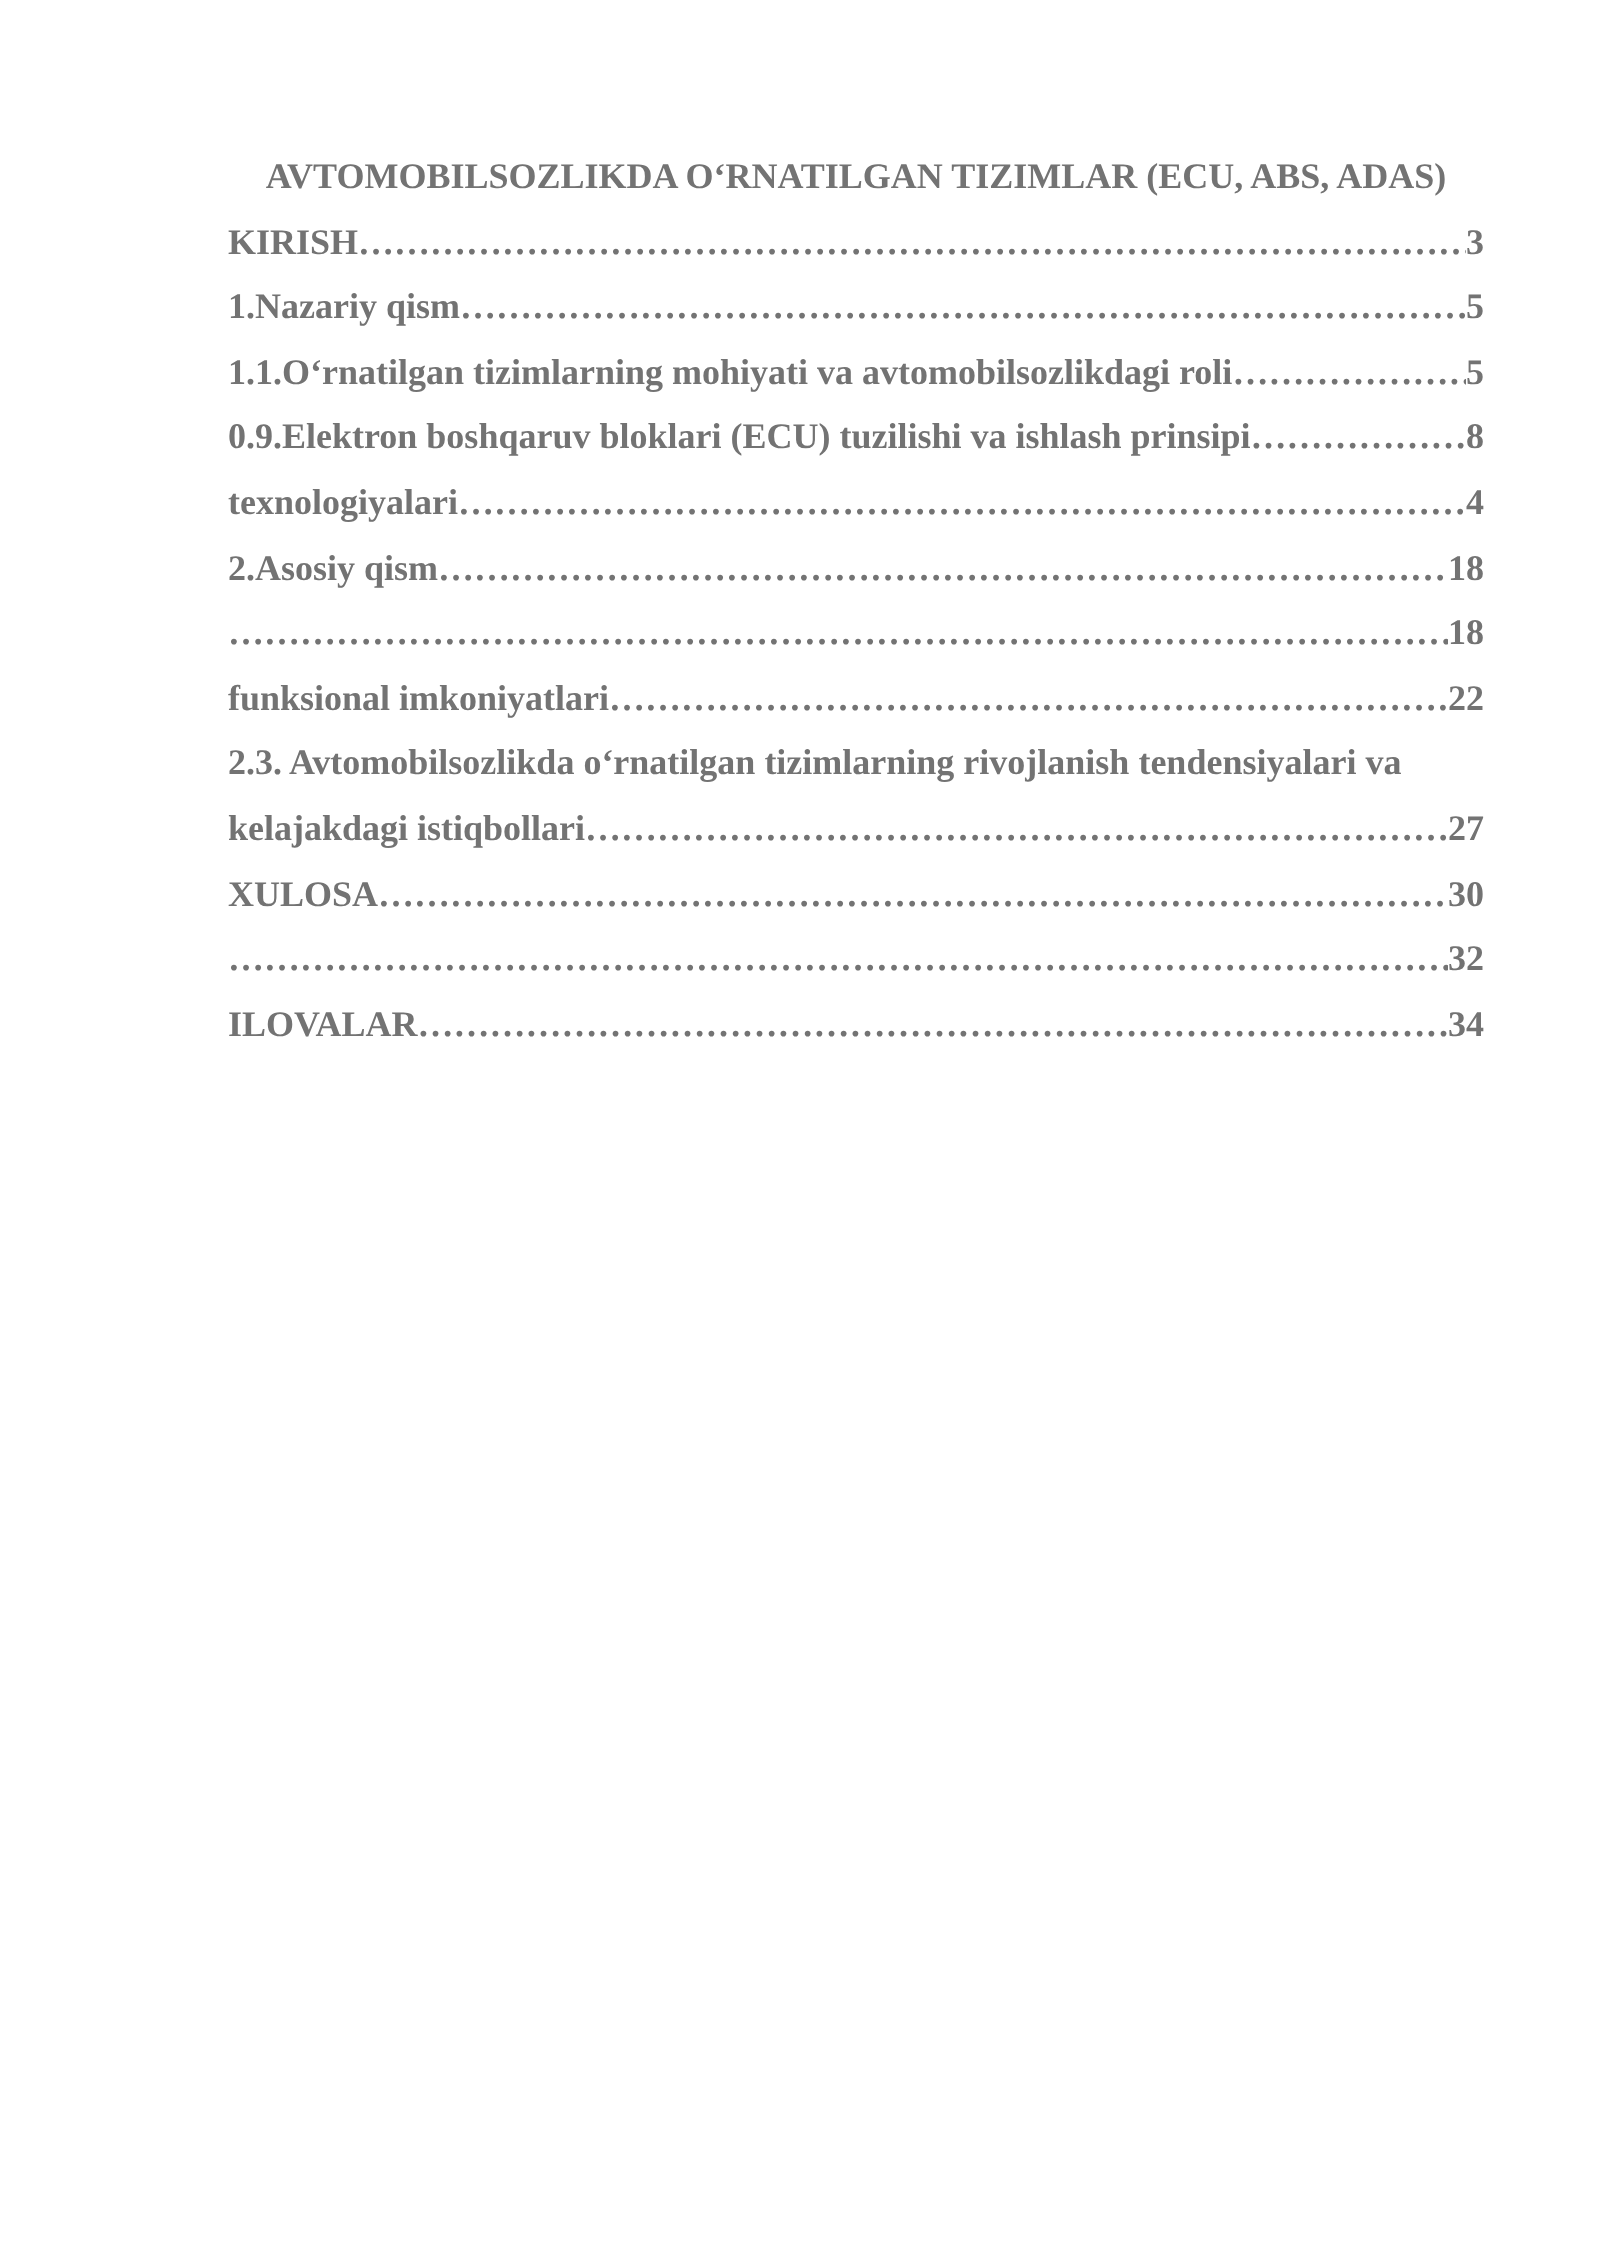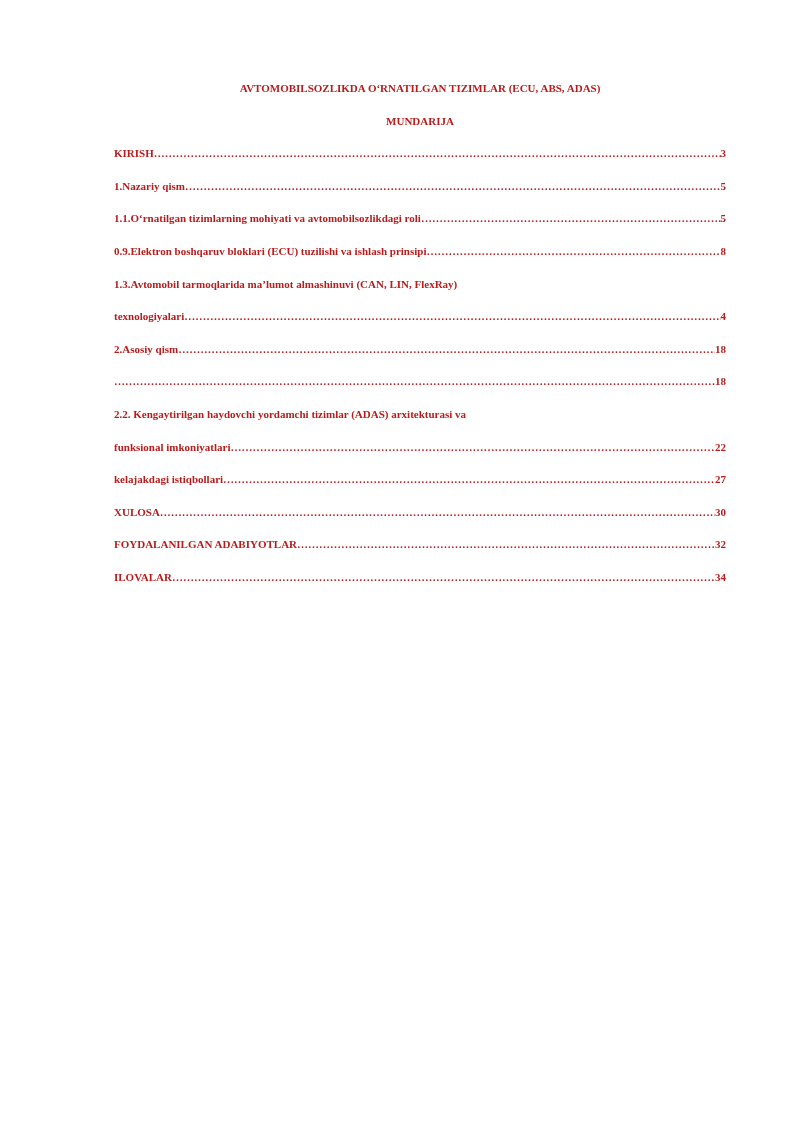--- a/index.html
+++ b/index.html
@@ -1,24 +1,24 @@
 <!DOCTYPE html>
 <html><head>
 <meta charset="utf-8">
 <style>
   * { box-sizing: border-box; }
   html, body { margin: 0; padding: 0; background: #ffffff; }
   .page {
     width: 800px;
     height: 1131px;
     background: #ffffff;
-    color: #b91c1c;
+    color: #737373;
     font-family: "Liberation Serif", serif;
-    font-size: 11px;
-    padding: 72px 74px 0 114px;
+    font-size: 18px;
+    padding: 72px 58px 0 114px;
     overflow: hidden;
   }
   .title-line {
     font-weight: bold;
     text-align: center;
     line-height: 32.6px;
     white-space: nowrap;
   }
   .toc { margin-top: 0; }
   .toc-line {
@@ -37,21 +37,20 @@
     min-width: 0;
   }
   .toc-page { white-space: pre; flex: 0 0 auto; }
 </style>
 </head>
 <body>
 
 <div class="page">
 
   <div class="title-line">AVTOMOBILSOZLIKDA O‘RNATILGAN TIZIMLAR (ECU, ABS, ADAS)</div>
-  <div class="title-line">MUNDARIJA</div>
 
   <div class="toc">
 
     <div class="toc-line bold">
       <span class="toc-text">KIRISH</span>
       <span class="toc-leader">………………………………………………………………………………………………………………………………………………………………</span>
       <span class="toc-page">3</span>
     </div>
 
     <div class="toc-line bold">
@@ -65,66 +64,62 @@
       <span class="toc-leader">………………………………………………………………………………………………………………………………………………………………</span>
       <span class="toc-page">5</span>
     </div>
 
     <div class="toc-line">
       <span class="toc-text">0.9.Elektron boshqaruv bloklari (ECU) tuzilishi va ishlash prinsipi</span>
       <span class="toc-leader">………………………………………………………………………………………………………………………………………………………………</span>
       <span class="toc-page">8</span>
     </div>
 
-    <div class="toc-line">
-      <span class="toc-text">1.3.Avtomobil tarmoqlarida ma’lumot almashinuvi (CAN, LIN, FlexRay)</span>
-    </div>
 
     <div class="toc-line">
       <span class="toc-text">texnologiyalari</span>
       <span class="toc-leader">………………………………………………………………………………………………………………………………………………………………</span>
       <span class="toc-page">4</span>
     </div>
 
     <div class="toc-line bold">
       <span class="toc-text">2.Asosiy qism</span>
       <span class="toc-leader">………………………………………………………………………………………………………………………………………………………………</span>
       <span class="toc-page">18</span>
     </div>
 
     <div class="toc-line">
       <span class="toc-leader">………………………………………………………………………………………………………………………………………………………………</span>
       <span class="toc-page">18</span>
     </div>
 
-    <div class="toc-line">
-      <span class="toc-text">2.2. Kengaytirilgan haydovchi yordamchi tizimlar (ADAS) arxitekturasi va</span>
-    </div>
 
     <div class="toc-line">
       <span class="toc-text">funksional imkoniyatlari</span>
       <span class="toc-leader">………………………………………………………………………………………………………………………………………………………………</span>
       <span class="toc-page">22</span>
     </div>
 
+    <div class="toc-line">
+      <span class="toc-text">2.3. Avtomobilsozlikda o‘rnatilgan tizimlarning rivojlanish tendensiyalari va</span>
+    </div>
 
     <div class="toc-line">
       <span class="toc-text">kelajakdagi istiqbollari</span>
       <span class="toc-leader">………………………………………………………………………………………………………………………………………………………………</span>
       <span class="toc-page">27</span>
     </div>
 
     <div class="toc-line bold">
       <span class="toc-text">XULOSA</span>
       <span class="toc-leader">………………………………………………………………………………………………………………………………………………………………</span>
       <span class="toc-page">30</span>
     </div>
 
     <div class="toc-line bold">
-      <span class="toc-text">FOYDALANILGAN ADABIYOTLAR</span>
       <span class="toc-leader">………………………………………………………………………………………………………………………………………………………………</span>
       <span class="toc-page">32</span>
     </div>
 
     <div class="toc-line bold">
       <span class="toc-text">ILOVALAR</span>
       <span class="toc-leader">………………………………………………………………………………………………………………………………………………………………</span>
       <span class="toc-page">34</span>
     </div>
 

